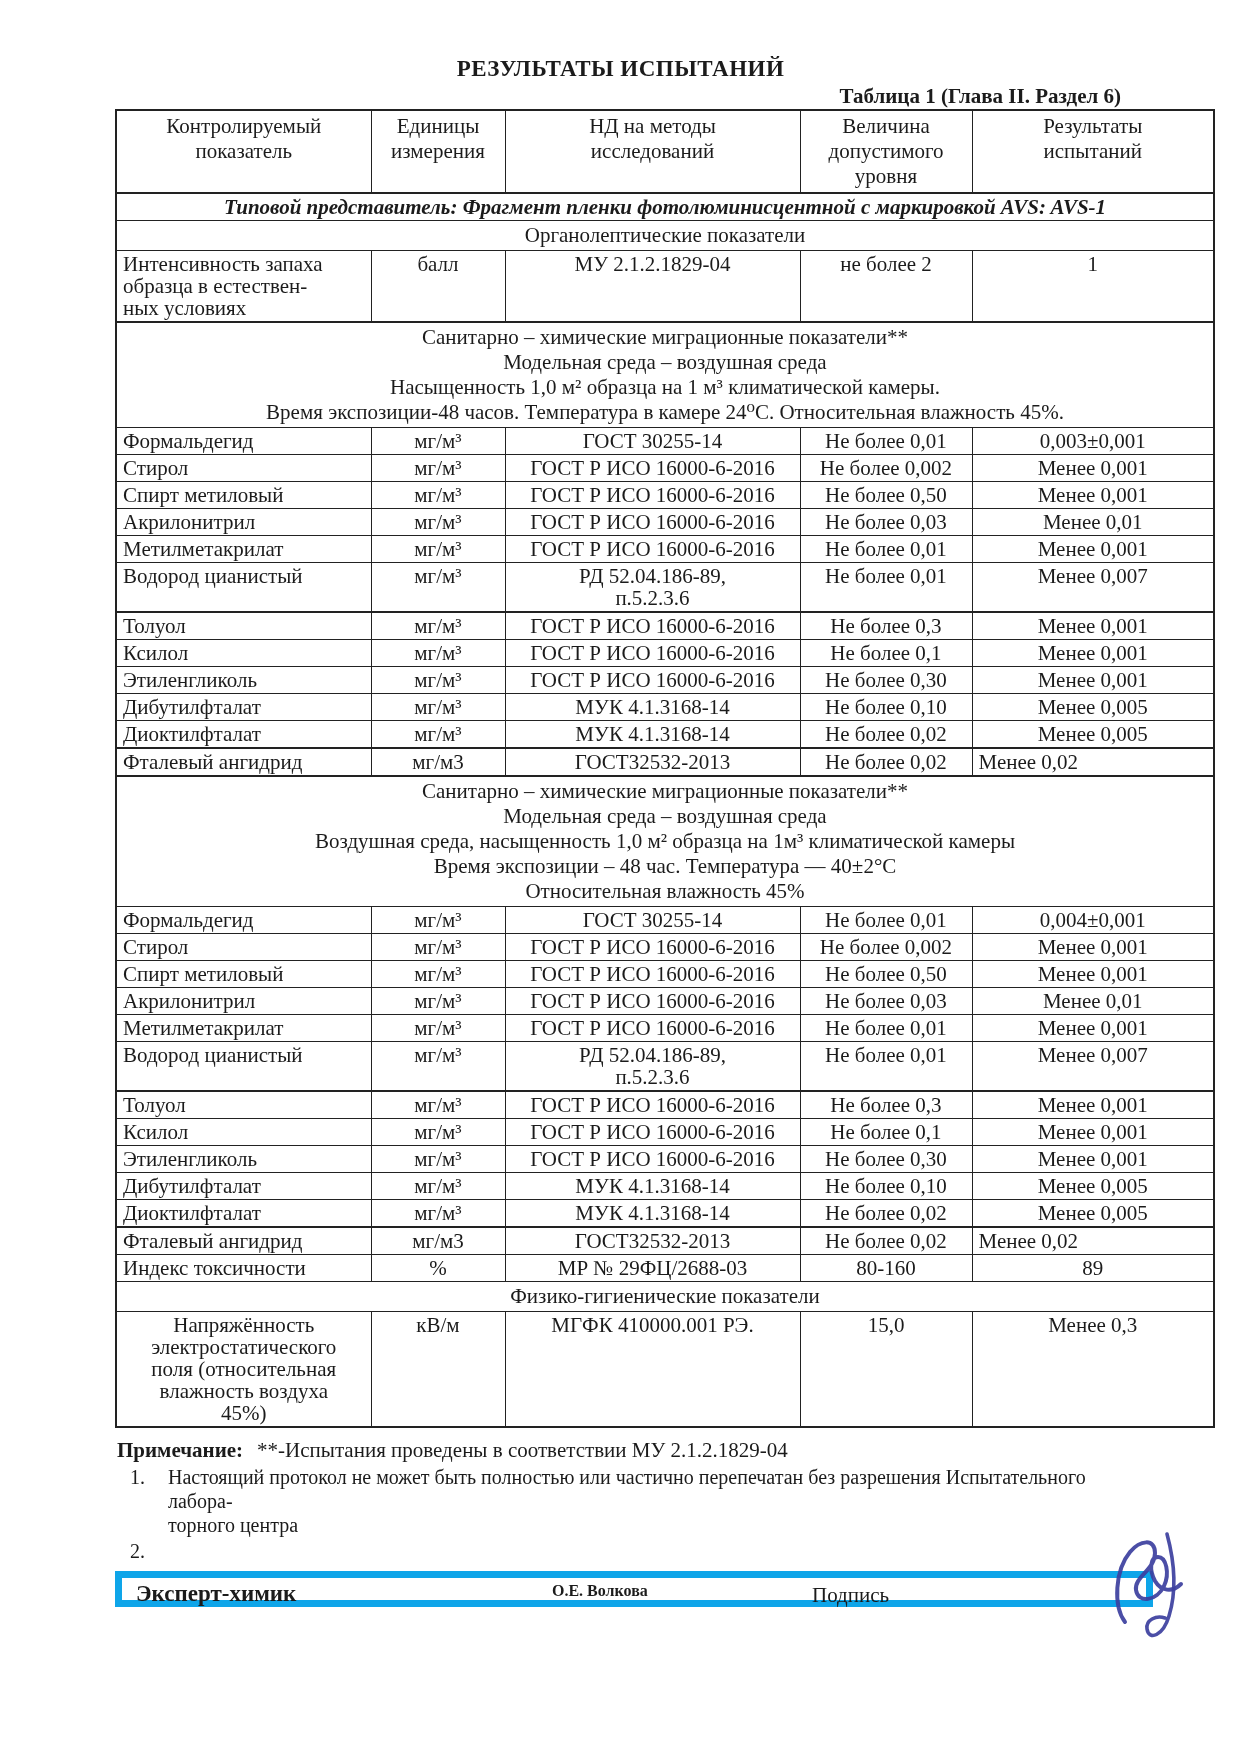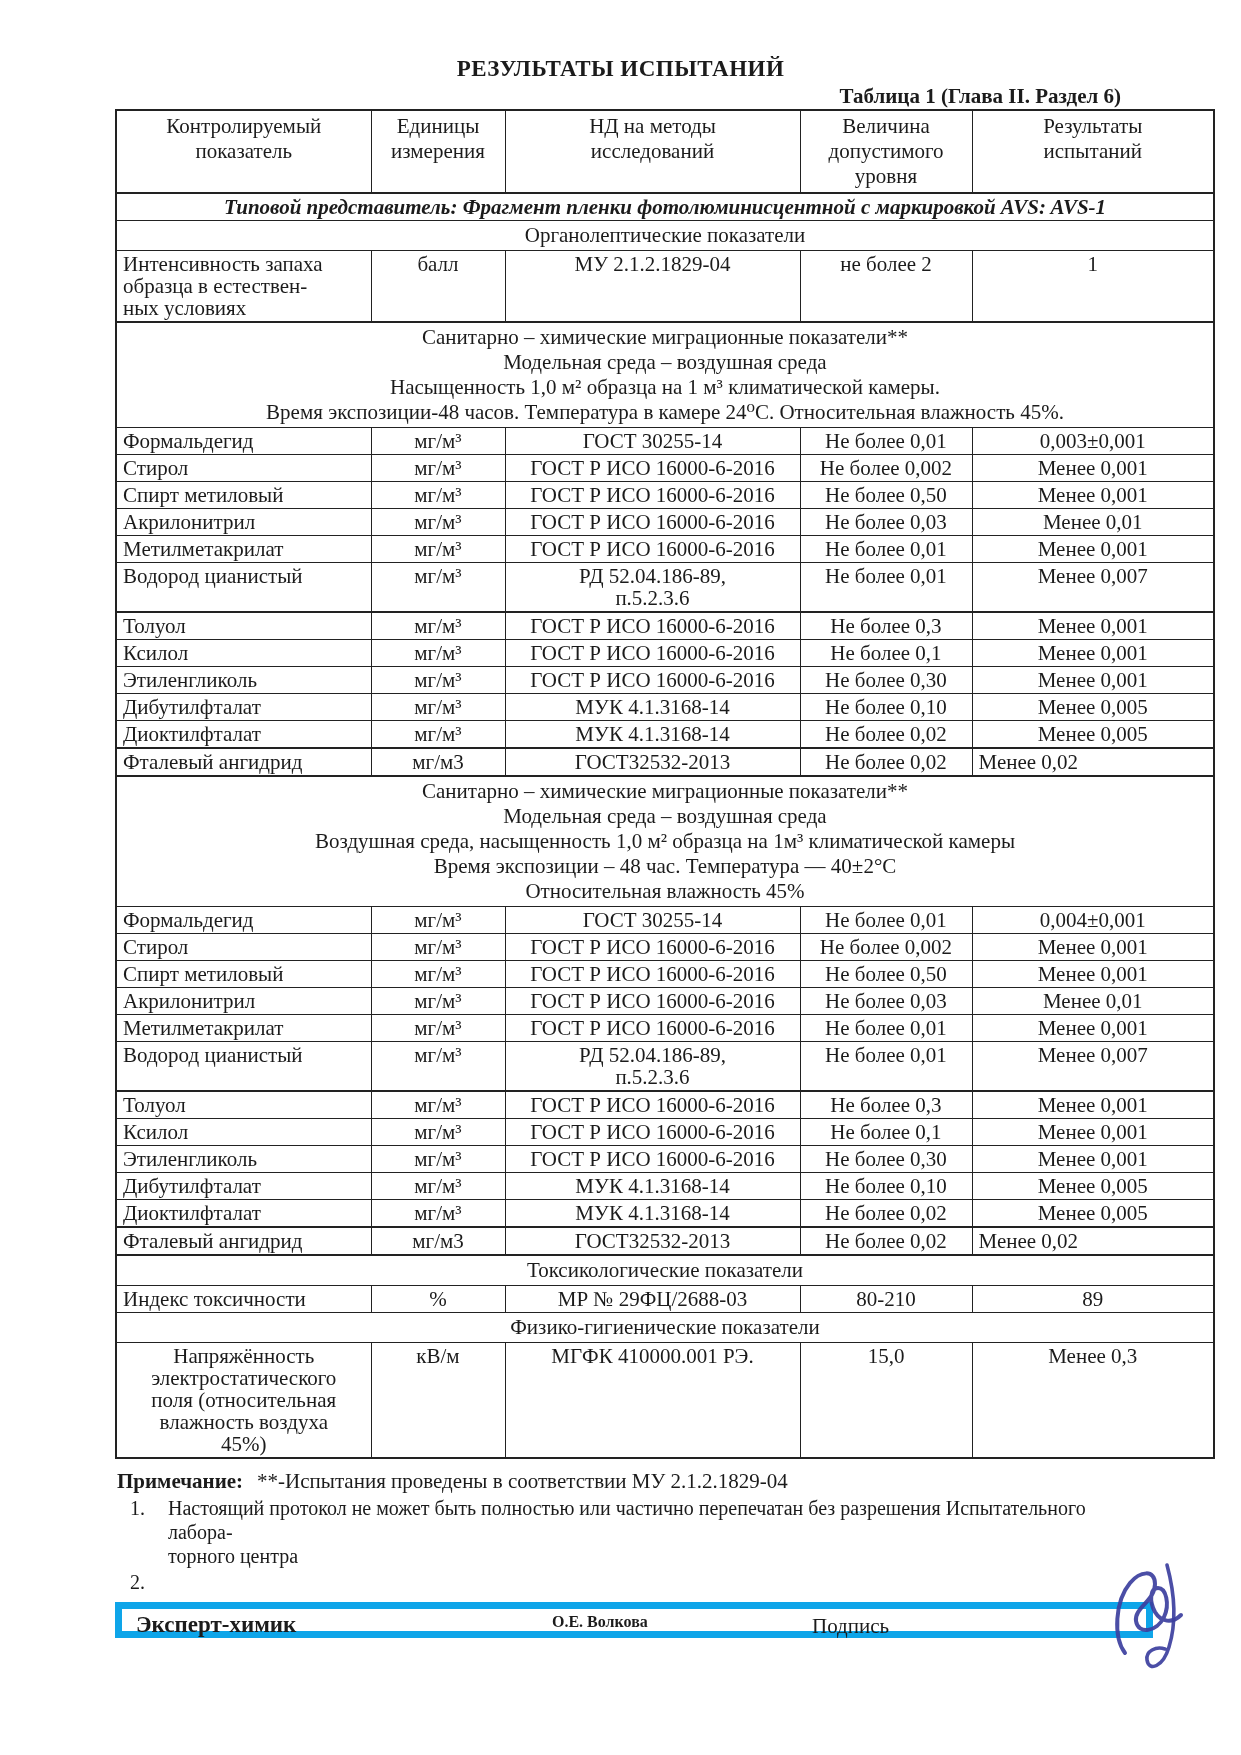--- a/index.html
+++ b/index.html
@@ -320,28 +320,25 @@
           <td class="c3">Не более 0,02</td>
           <td class="c4">Менее 0,005</td>
         </tr>
         <tr class="thick-top">
           <td class="c0">Фталевый ангидрид</td>
           <td class="c1">мг/м3</td>
           <td class="c2">ГОСТ32532-2013</td>
           <td class="c3">Не более 0,02</td>
           <td class="c4 left-result">Менее 0,02</td>
         </tr>
-        <tr class="thick-top">
-          <td colspan="5" class="section"><div class="sec-line">Токсикологические показатели</div></td>
-        </tr>
         <tr>
           <td class="c0">Индекс токсичности</td>
           <td class="c1">%</td>
           <td class="c2">МР № 29ФЦ/2688-03</td>
-          <td class="c3">80-210</td>
+          <td class="c3">80-160</td>
           <td class="c4">89</td>
         </tr>
         <tr>
           <td colspan="5" class="section"><div class="sec-line">Физико-гигиенические показатели</div></td>
         </tr>
         <tr>
           <td class="c0 vmid">Напряжённость
 электростатического
 поля (относительная
 влажность воздуха

